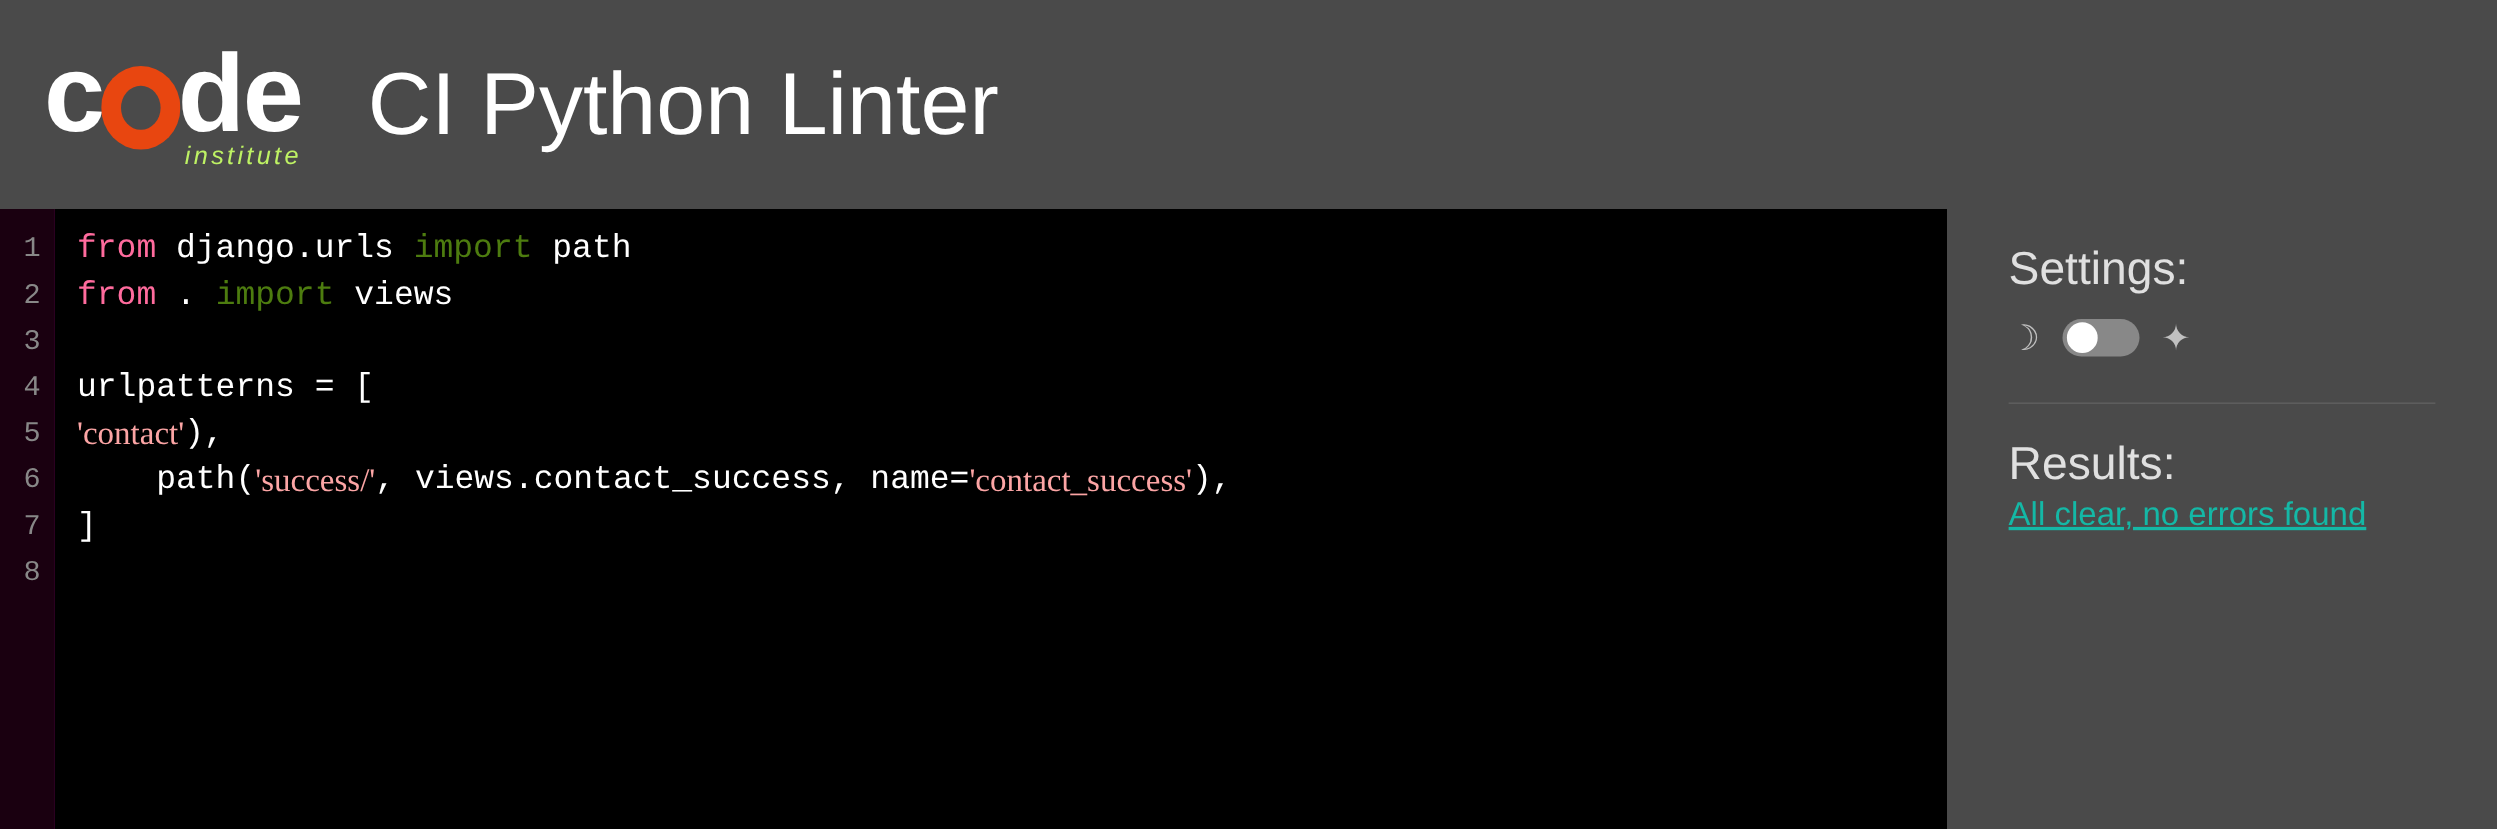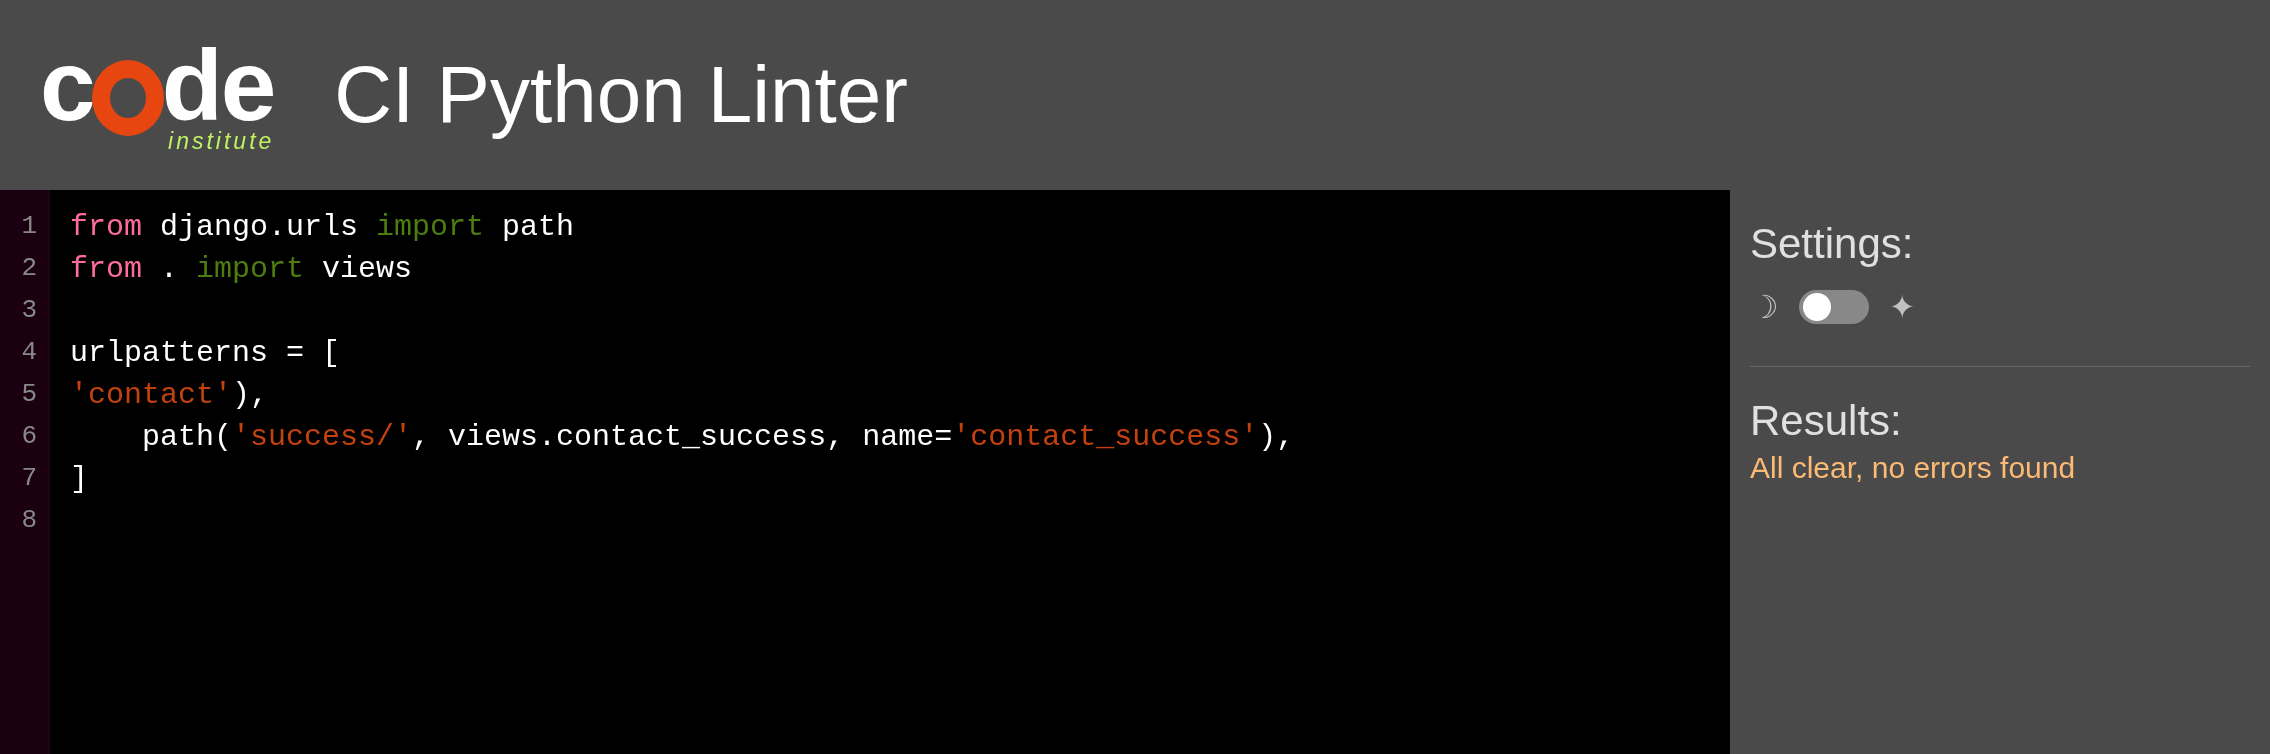--- a/index.html
+++ b/index.html
@@ -102,28 +102,28 @@
       font-size: 30px;
       line-height: 1.6;
       height: 42px;
       display: flex;
       align-items: center;
       white-space: pre;
     }
 
     .kw-from { color: #ff6b9d; }
     .kw-import { color: #4d7c0f; }
-    .kw-string { color: #c2410c; }
+    .kw-string { color: #fca5a5; font-family: Liberation Serif, serif; }
     .kw-plain { color: #ffffff; }
 
     
     .sidebar {
-      width: 540px;
+      width: 500px;
       background-color: #4a4a4a;
-      padding: 30px 20px;
+      padding: 30px 56px;
       display: flex;
       flex-direction: column;
       gap: 0;
     }
 
     .settings-label {
       font-size: 42px;
       color: #e0e0e0;
       font-weight: 300;
       margin-bottom: 20px;
@@ -176,22 +176,23 @@
 
     .results-label {
       font-size: 42px;
       color: #e0e0e0;
       font-weight: 300;
       margin-bottom: 6px;
     }
 
     .results-text {
       font-size: 30px;
-      color: #fdba74;
+      color: #14b8a6;
       font-weight: 400;
+      text-decoration: underline;
     }
 
     
     .logo-o-svg {
       display: inline-block;
       vertical-align: middle;
       margin: 0 -2px;
     }
   </style>
 </head>

